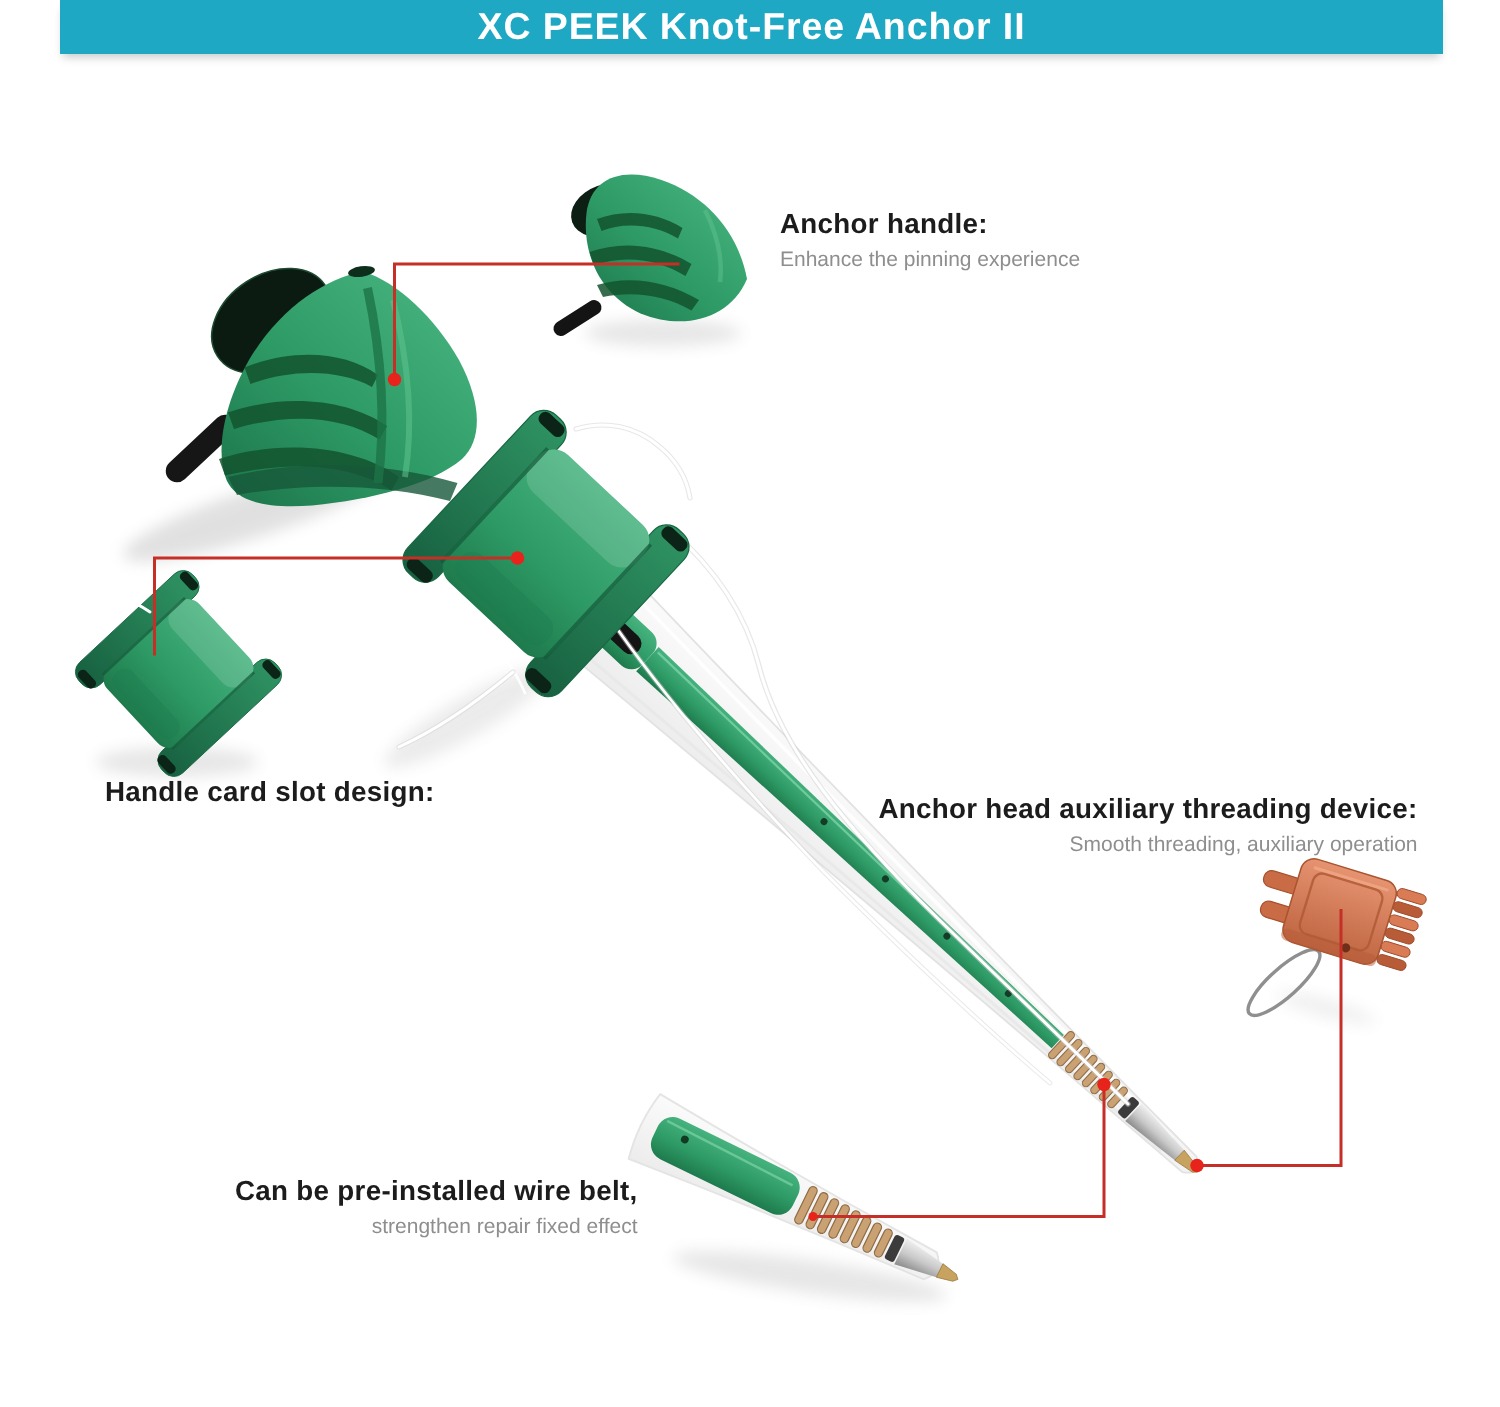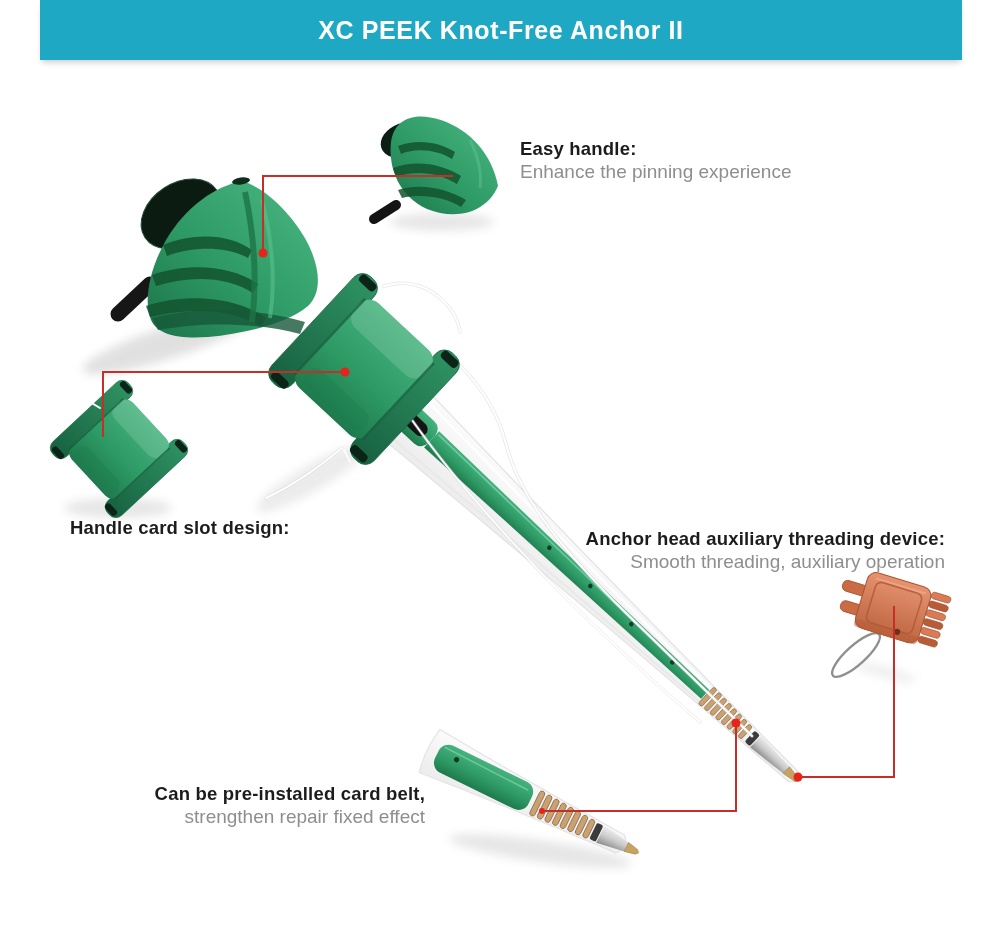--- a/index.html
+++ b/index.html
@@ -1,23 +1,23 @@
 <!DOCTYPE html>
 <html><head>
 <meta charset="utf-8">
 <style>
   html,body{margin:0;padding:0;background:#ffffff;}
   #stage{position:relative;width:1000px;height:938px;background:#ffffff;overflow:hidden;
          font-family:"Liberation Sans",sans-serif;}
-  #banner{position:absolute;left:40px;top:0;width:922px;height:60px;background:#1FA8C3;
+  #banner{position:absolute;left:40px;top:0;width:922px;height:36px;background:#1FA8C3;
           box-shadow:0 4px 6px -2px rgba(0,0,0,.22);display:flex;align-items:center;justify-content:center;}
   #banner .title{color:#ffffff;font-size:25px;font-weight:700;letter-spacing:.6px;}
   .callout{position:absolute;}
   .c-title{font-size:18.5px;line-height:23px;font-weight:700;color:#1c1c1c;letter-spacing:.2px;}
-  .c-desc{font-size:19px;line-height:24px;font-weight:400;color:#8e8e8e;}
+  .c-desc{font-size:14px;line-height:24px;font-weight:400;color:#8e8e8e;}
   .t-right{text-align:right;margin-top:16px;}
   #art{position:absolute;left:0;top:0;}
 </style>
 </head>
 <body>
 
 <div id="stage">
 
   <svg id="art" width="1000" height="938" viewBox="0 0 1000 938">
     <defs>
@@ -206,31 +206,31 @@
       <circle cx="542" cy="811" r="3"></circle>
       <circle cx="798" cy="777" r="4.5"></circle>
     </g>
   </svg>
 
   <div id="banner">
     <span class="title">XC PEEK Knot-Free Anchor II</span>
   </div>
 
   <div class="callout" style="left:520px;top:137px;">
-    <div class="c-title">Easy handle:</div>
+    <div class="c-title">Anchor handle:</div>
     <div class="c-desc">Enhance the pinning experience</div>
   </div>
 
   <div class="callout" style="left:70px;top:516px;">
     <div class="c-title">Handle card slot design:</div>
   </div>
 
   <div class="callout t-right" style="right:55px;top:511px;">
     <div class="c-title">Anchor head auxiliary threading device:</div>
     <div class="c-desc">Smooth threading, auxiliary operation</div>
   </div>
 
   <div class="callout t-right" style="right:575px;top:766px;">
-    <div class="c-title">Can be pre-installed card belt,</div>
+    <div class="c-title">Can be pre-installed wire belt,</div>
     <div class="c-desc">strengthen repair fixed effect</div>
   </div>
 
 </div>
 
 </body></html>

